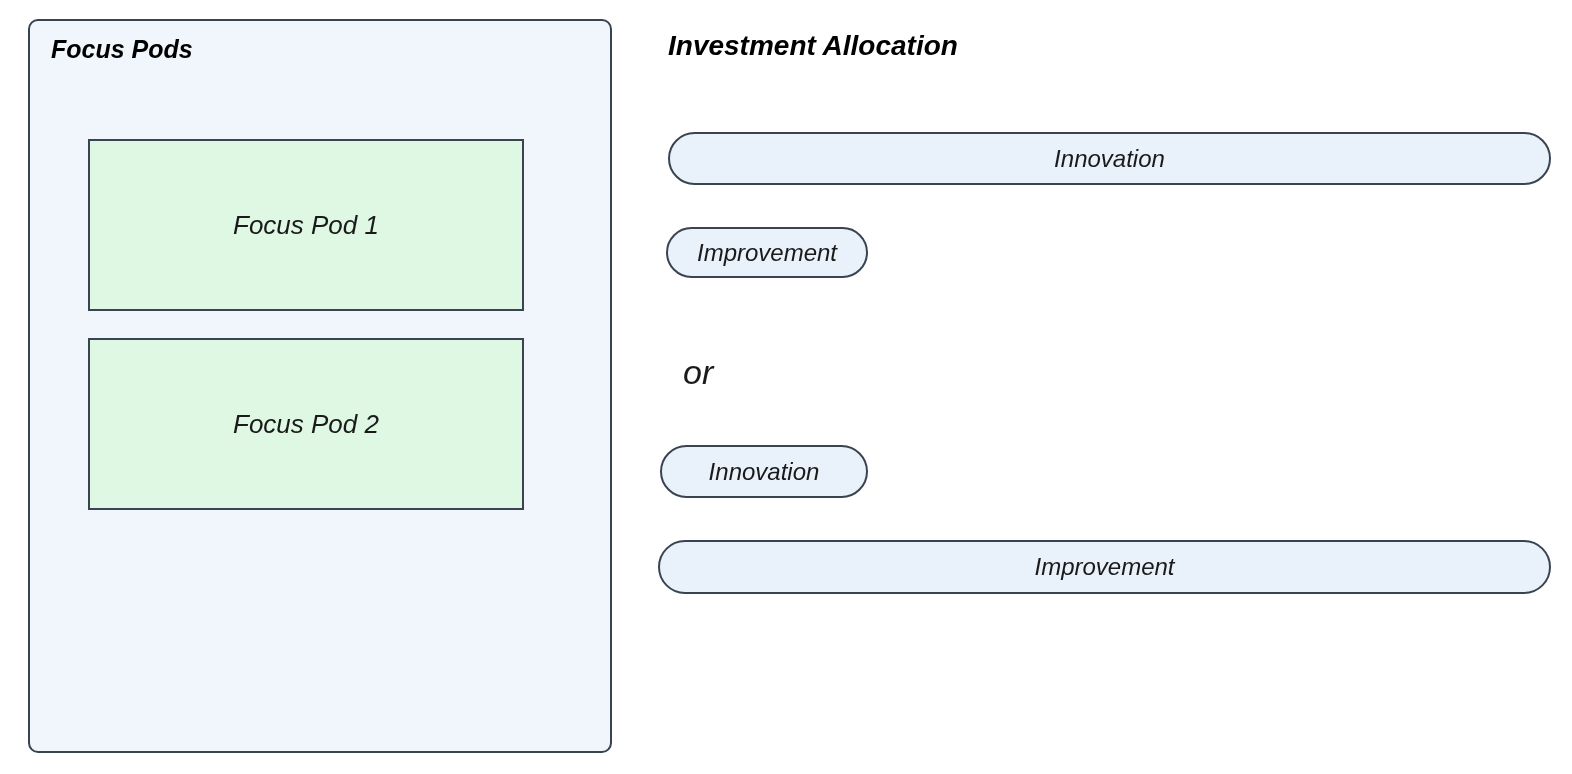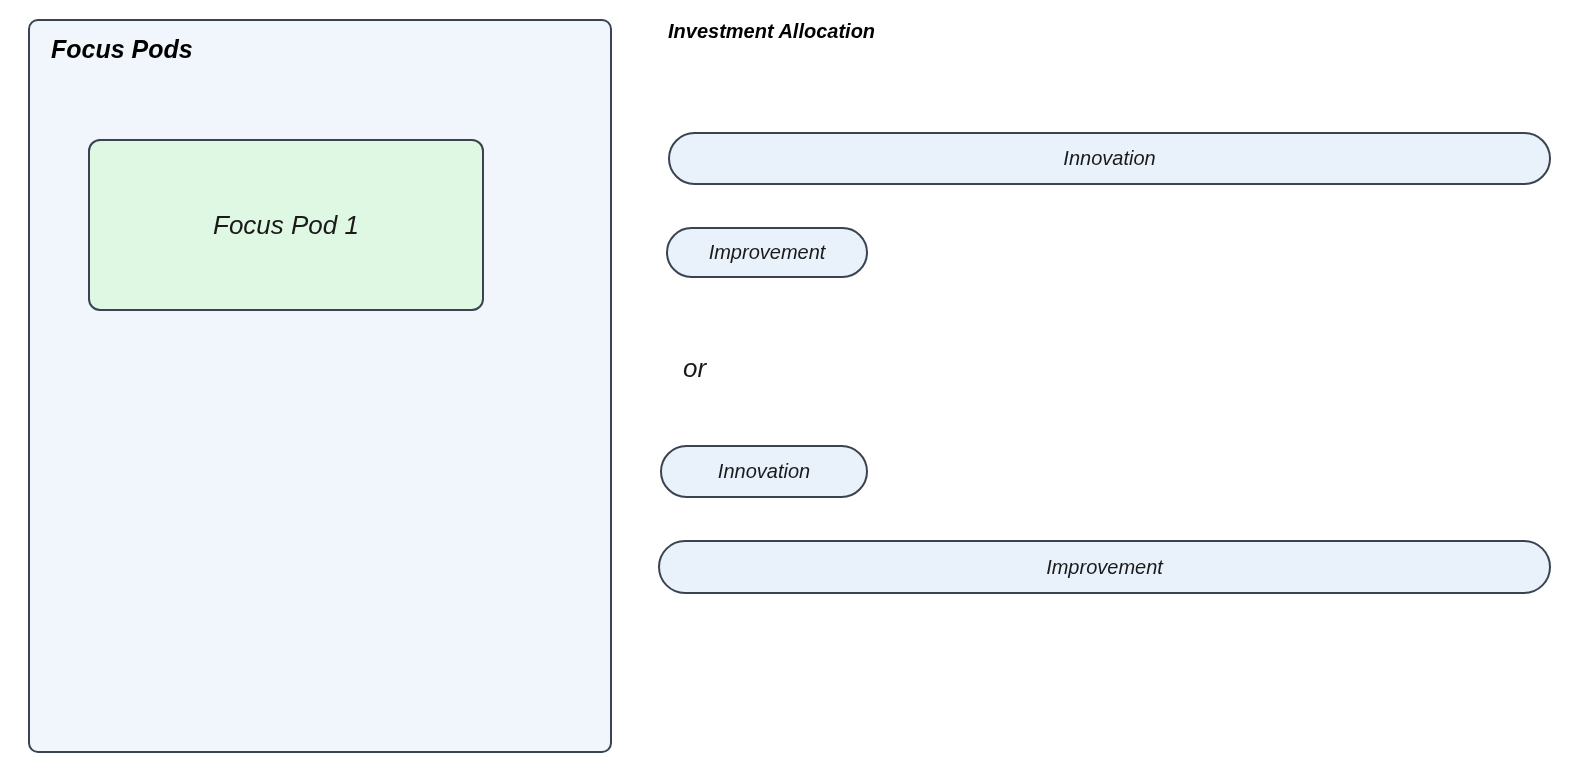--- a/index.html
+++ b/index.html
@@ -41,41 +41,41 @@
     left: 17px;
     top: 10px;
     font-size: 25px;
     font-weight: 700;
     color: var(--heading);
     white-space: nowrap;
   }
   .pod {
     position: absolute;
     left: 58px;
-    width: 396px;
+    width: 436px;
     height: 172px;
     background: var(--pod-fill);
     border: 2px solid var(--border);
-    border-radius: 12px;
+    border-radius: 0;
     display: flex;
     align-items: center;
     justify-content: center;
     font-size: 26px;
     color: var(--text);
   }
   .pod-1 { top: 118px; }
   .pod-2 { top: 317px; }
   .pod-3 { top: 516px; }
 
   
   .main-title {
     position: absolute;
     left: 656px;
-    top: 8px;
-    font-size: 20px;
+    top: 18px;
+    font-size: 28px;
     font-weight: 700;
     color: var(--heading);
     white-space: nowrap;
   }
   .main-subtitle {
     position: absolute;
     left: 656px;
     top: 52px;
     font-size: 31px;
     font-weight: 400;
@@ -83,47 +83,48 @@
     white-space: nowrap;
   }
   .pill {
     position: absolute;
     background: var(--pill-fill);
     border: 2.5px solid var(--border);
     border-radius: 27px;
     display: flex;
     align-items: center;
     justify-content: center;
-    font-size: 20px;
+    font-size: 24px;
     color: var(--text);
     white-space: nowrap;
     text-align: center;
   }
   .pill-innovation-wide   { left: 660px; top: 124px; width: 883px; height: 53px; }
   .pill-improvement-small { left: 658px; top: 219px; width: 202px; height: 51px; }
   .pill-innovation-small  { left: 652px; top: 437px; width: 208px; height: 53px; }
   .pill-improvement-wide  { left: 650px; top: 532px; width: 893px; height: 54px; }
   .or-label {
     position: absolute;
     left: 671px;
     top: 341px;
-    font-size: 26px;
+    font-size: 34px;
     color: var(--text);
   }
 </style>
 </head>
 <body>
 
 <div class="stage">
 
   <section class="panel">
     <div class="panel-title">Focus Pods</div>
 
     <div class="pod pod-1">Focus Pod 1</div>
 
+    <div class="pod pod-2">Focus Pod 2</div>
 
   </section>
 
   <h1 class="main-title">Investment Allocation</h1>
 
 
   <div class="pill pill-innovation-wide">Innovation</div>
 
   <div class="pill pill-improvement-small">Improvement</div>
 

